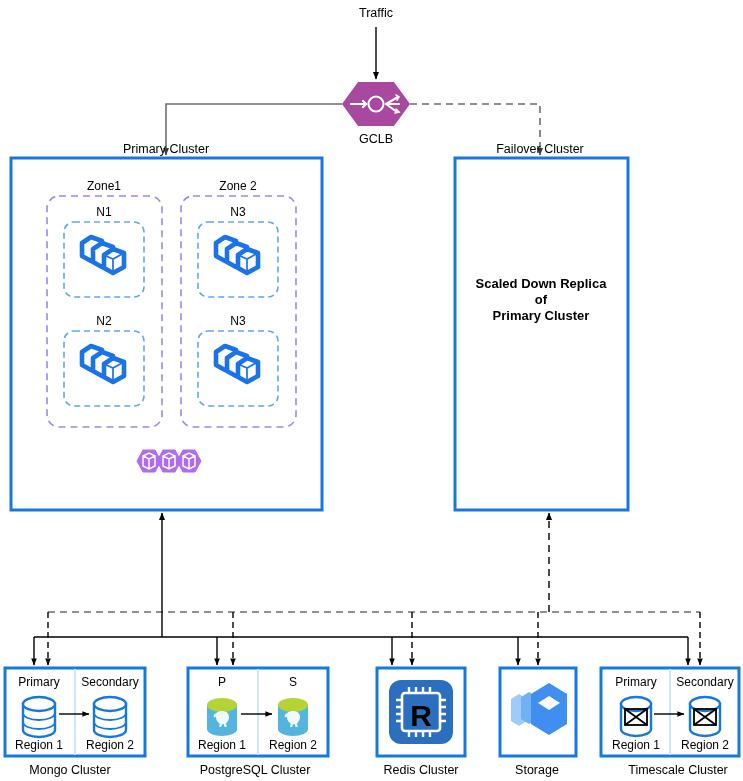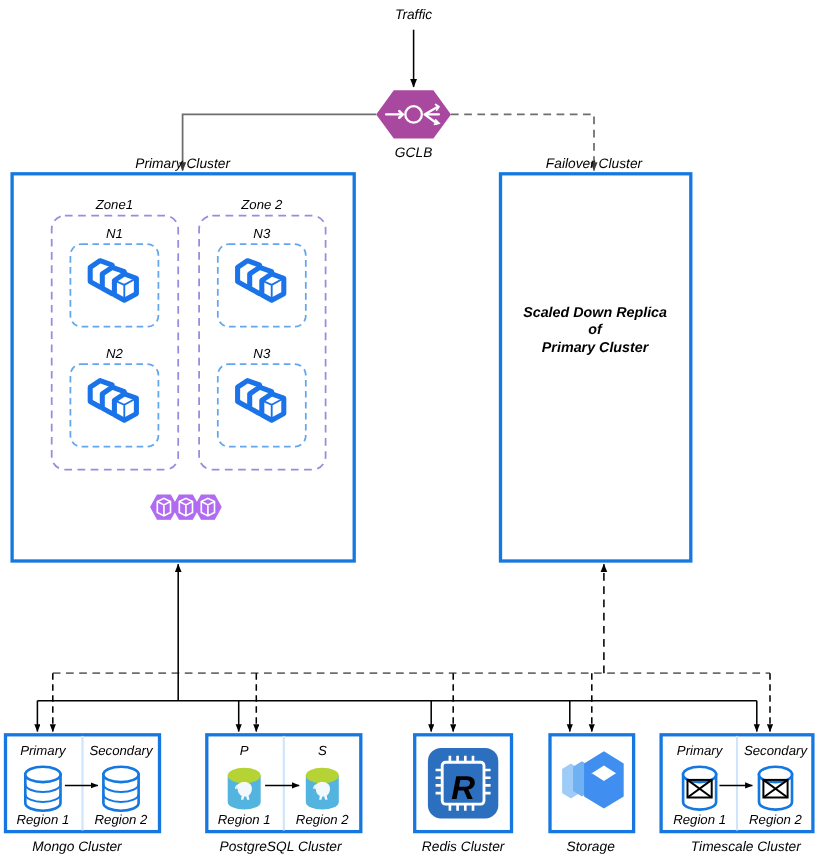--- a/index.html
+++ b/index.html
@@ -1,18 +1,18 @@
 <!DOCTYPE html>
 <html><head>
 <meta charset="utf-8">
 <style>
   html,body{margin:0;padding:0;background:#ffffff;}
   body{width:743px;height:781px;overflow:hidden;
        font-family:"Liberation Sans","DejaVu Sans",sans-serif;}
-  #stage{position:relative;width:743px;height:781px;font-style:italic;}
+  #stage{position:relative;width:743px;height:781px;}
   svg.diagram{position:absolute;left:0;top:0;width:743px;height:781px;}
   text{font-family:"Liberation Sans","DejaVu Sans",sans-serif;fill:#000000;}
   .lbl{font-size:12.5px;text-anchor:middle;}
   .lbl-sm{font-size:12px;text-anchor:middle;}
   .lbl-b{font-size:13px;font-weight:bold;text-anchor:middle;}
   .box-blue{fill:#ffffff;stroke:#1478e0;stroke-width:3;}
   .zone-dash{fill:none;stroke:#9a8ae0;stroke-width:1.6;stroke-dasharray:7 5;}
   .node-dash{fill:none;stroke:#63a6ee;stroke-width:1.6;stroke-dasharray:6 4;}
   .flow-solid{fill:none;stroke:#000000;stroke-width:1.4;}
   .flow-gray{fill:none;stroke:#6e6e6e;stroke-width:1.6;}

